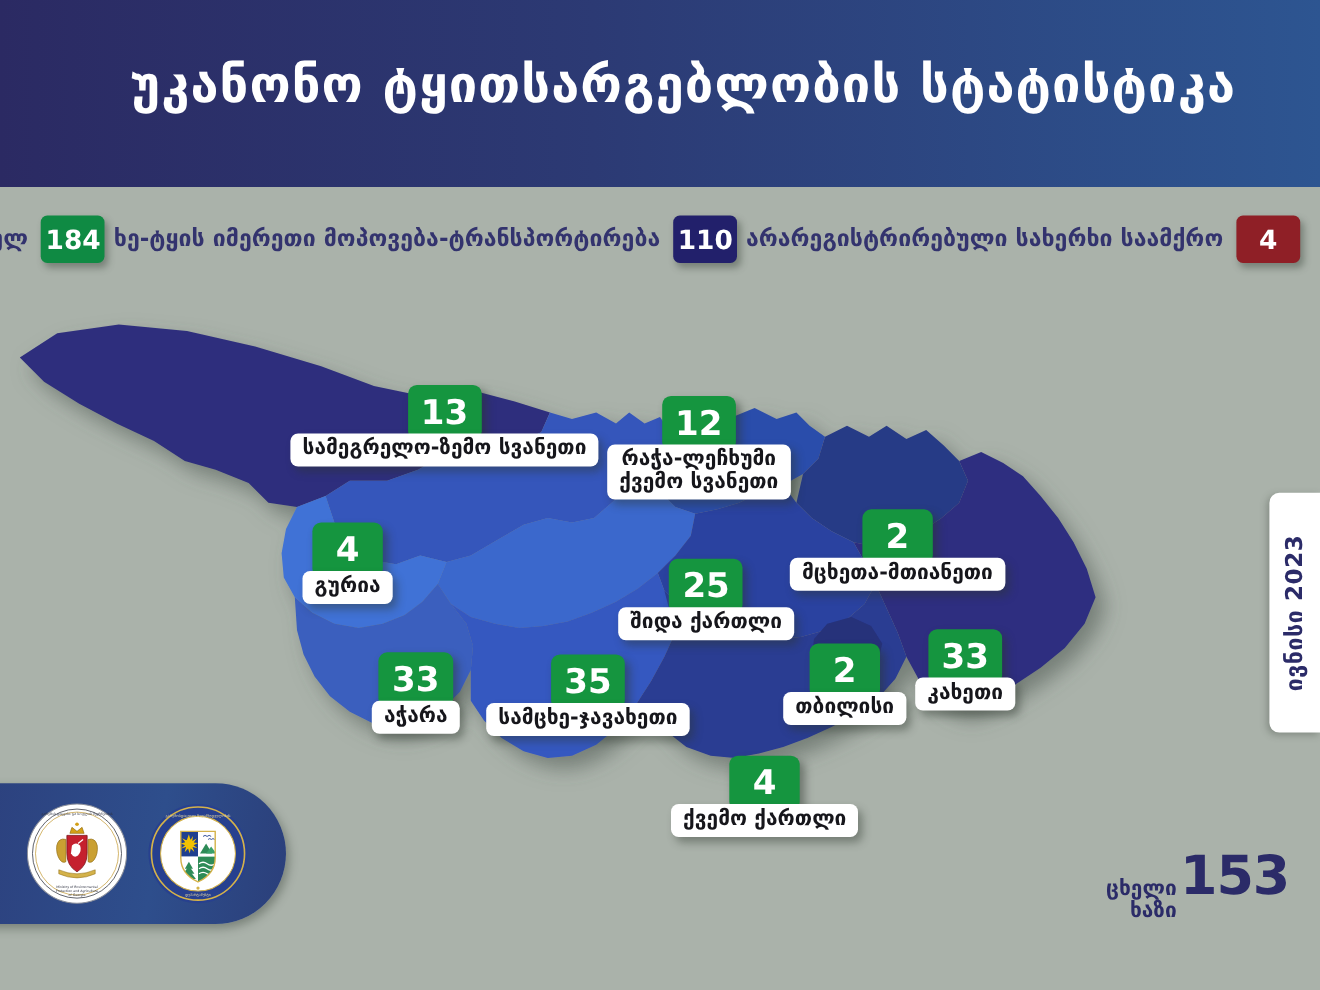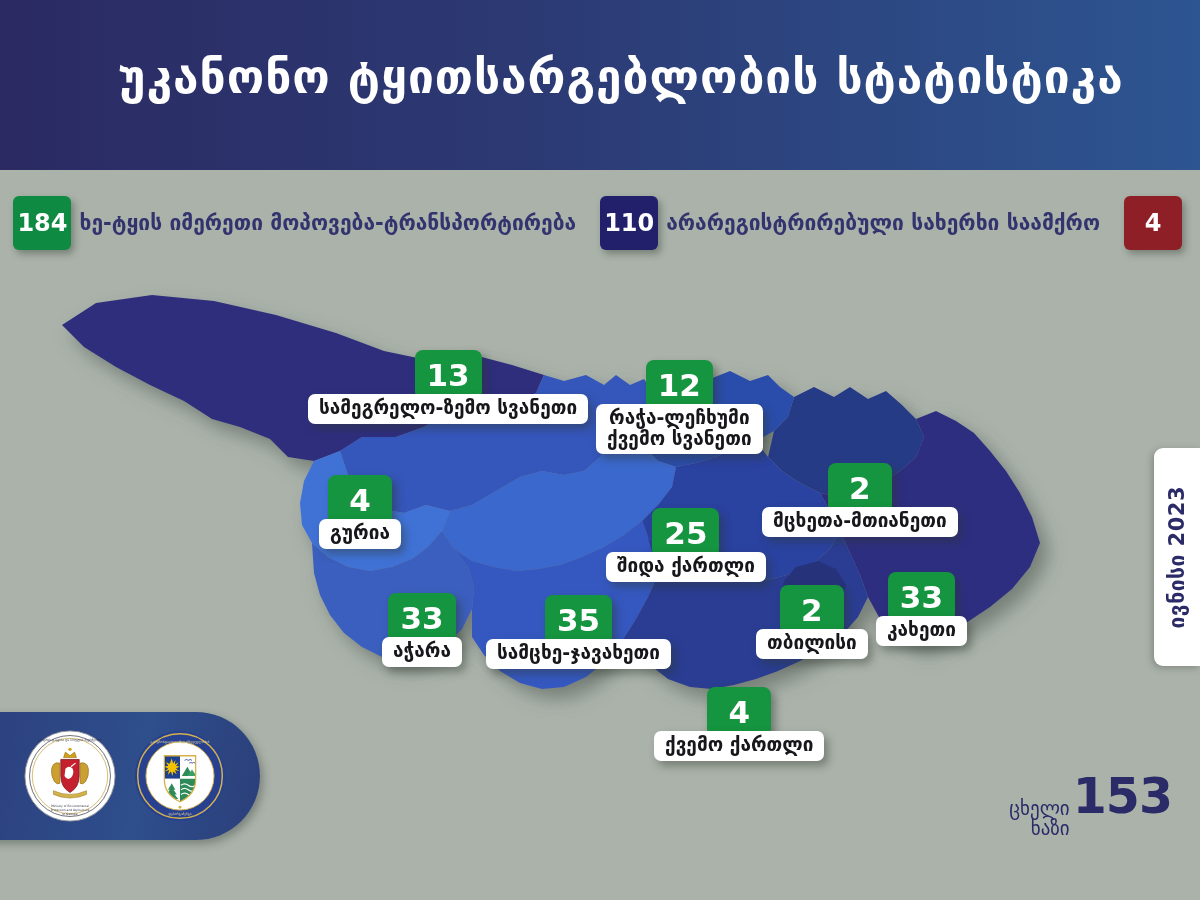--- a/index.html
+++ b/index.html
@@ -41,29 +41,28 @@
     gap: 12px;
   }
   .legend-label {
     color: #33336e;
     font-size: 21px;
     font-weight: bold;
     white-space: nowrap;
     line-height: 1;
   }
   .legend-badge {
-    width: 58px; height: 54px;
+    width: 58px; height: 43px;
     border-radius: 6px;
     display: flex; align-items: center; justify-content: center;
     color: #ffffff;
     font-size: 24px;
     font-weight: bold;
     box-shadow: 3px 4px 7px rgba(60,70,60,.45);
     line-height: 1;
-    margin-left: 12px;
   }
 
   
   .date-tab {
     position: absolute;
     top: 448px; right: 0;
     width: 46px; height: 218px;
     background: #ffffff;
     border-radius: 9px 0 0 9px;
     display: flex; align-items: center; justify-content: center;
@@ -76,21 +75,21 @@
     writing-mode: vertical-rl;
     transform: rotate(180deg);
     white-space: nowrap;
     letter-spacing: .5px;
   }
 
   
   .map-wrap {
     position: absolute;
     top: 175px; left: 0;
-    width: 1052px; height: 640px; margin-left: 44px;
+    width: 1052px; height: 640px;
   }
   .map-svg { display:block; width: 1200px; height: 640px; }
 
   
   .callout {
     position: absolute;
     display: flex; flex-direction: column;
     align-items: flex-start;
   }
   .callout.c-center { align-items: center; }
@@ -142,21 +141,21 @@
   .hotline {
     position: absolute;
     right: 28px; bottom: 62px;
     display: flex; align-items: center; gap: 3px;
   }
   .hotline-words {
     display: flex; flex-direction: column;
     align-items: flex-end;
     color: #2b2b68;
     font-size: 19px;
-    font-weight: normal;
+    font-weight: bold;
     line-height: 1.02;
     margin-top: 44px;
   }
   .hotline-number {
     color: #2b2b68;
     font-size: 49px;
     font-weight: bold;
     line-height: .86;
     letter-spacing: -1px;
   }

